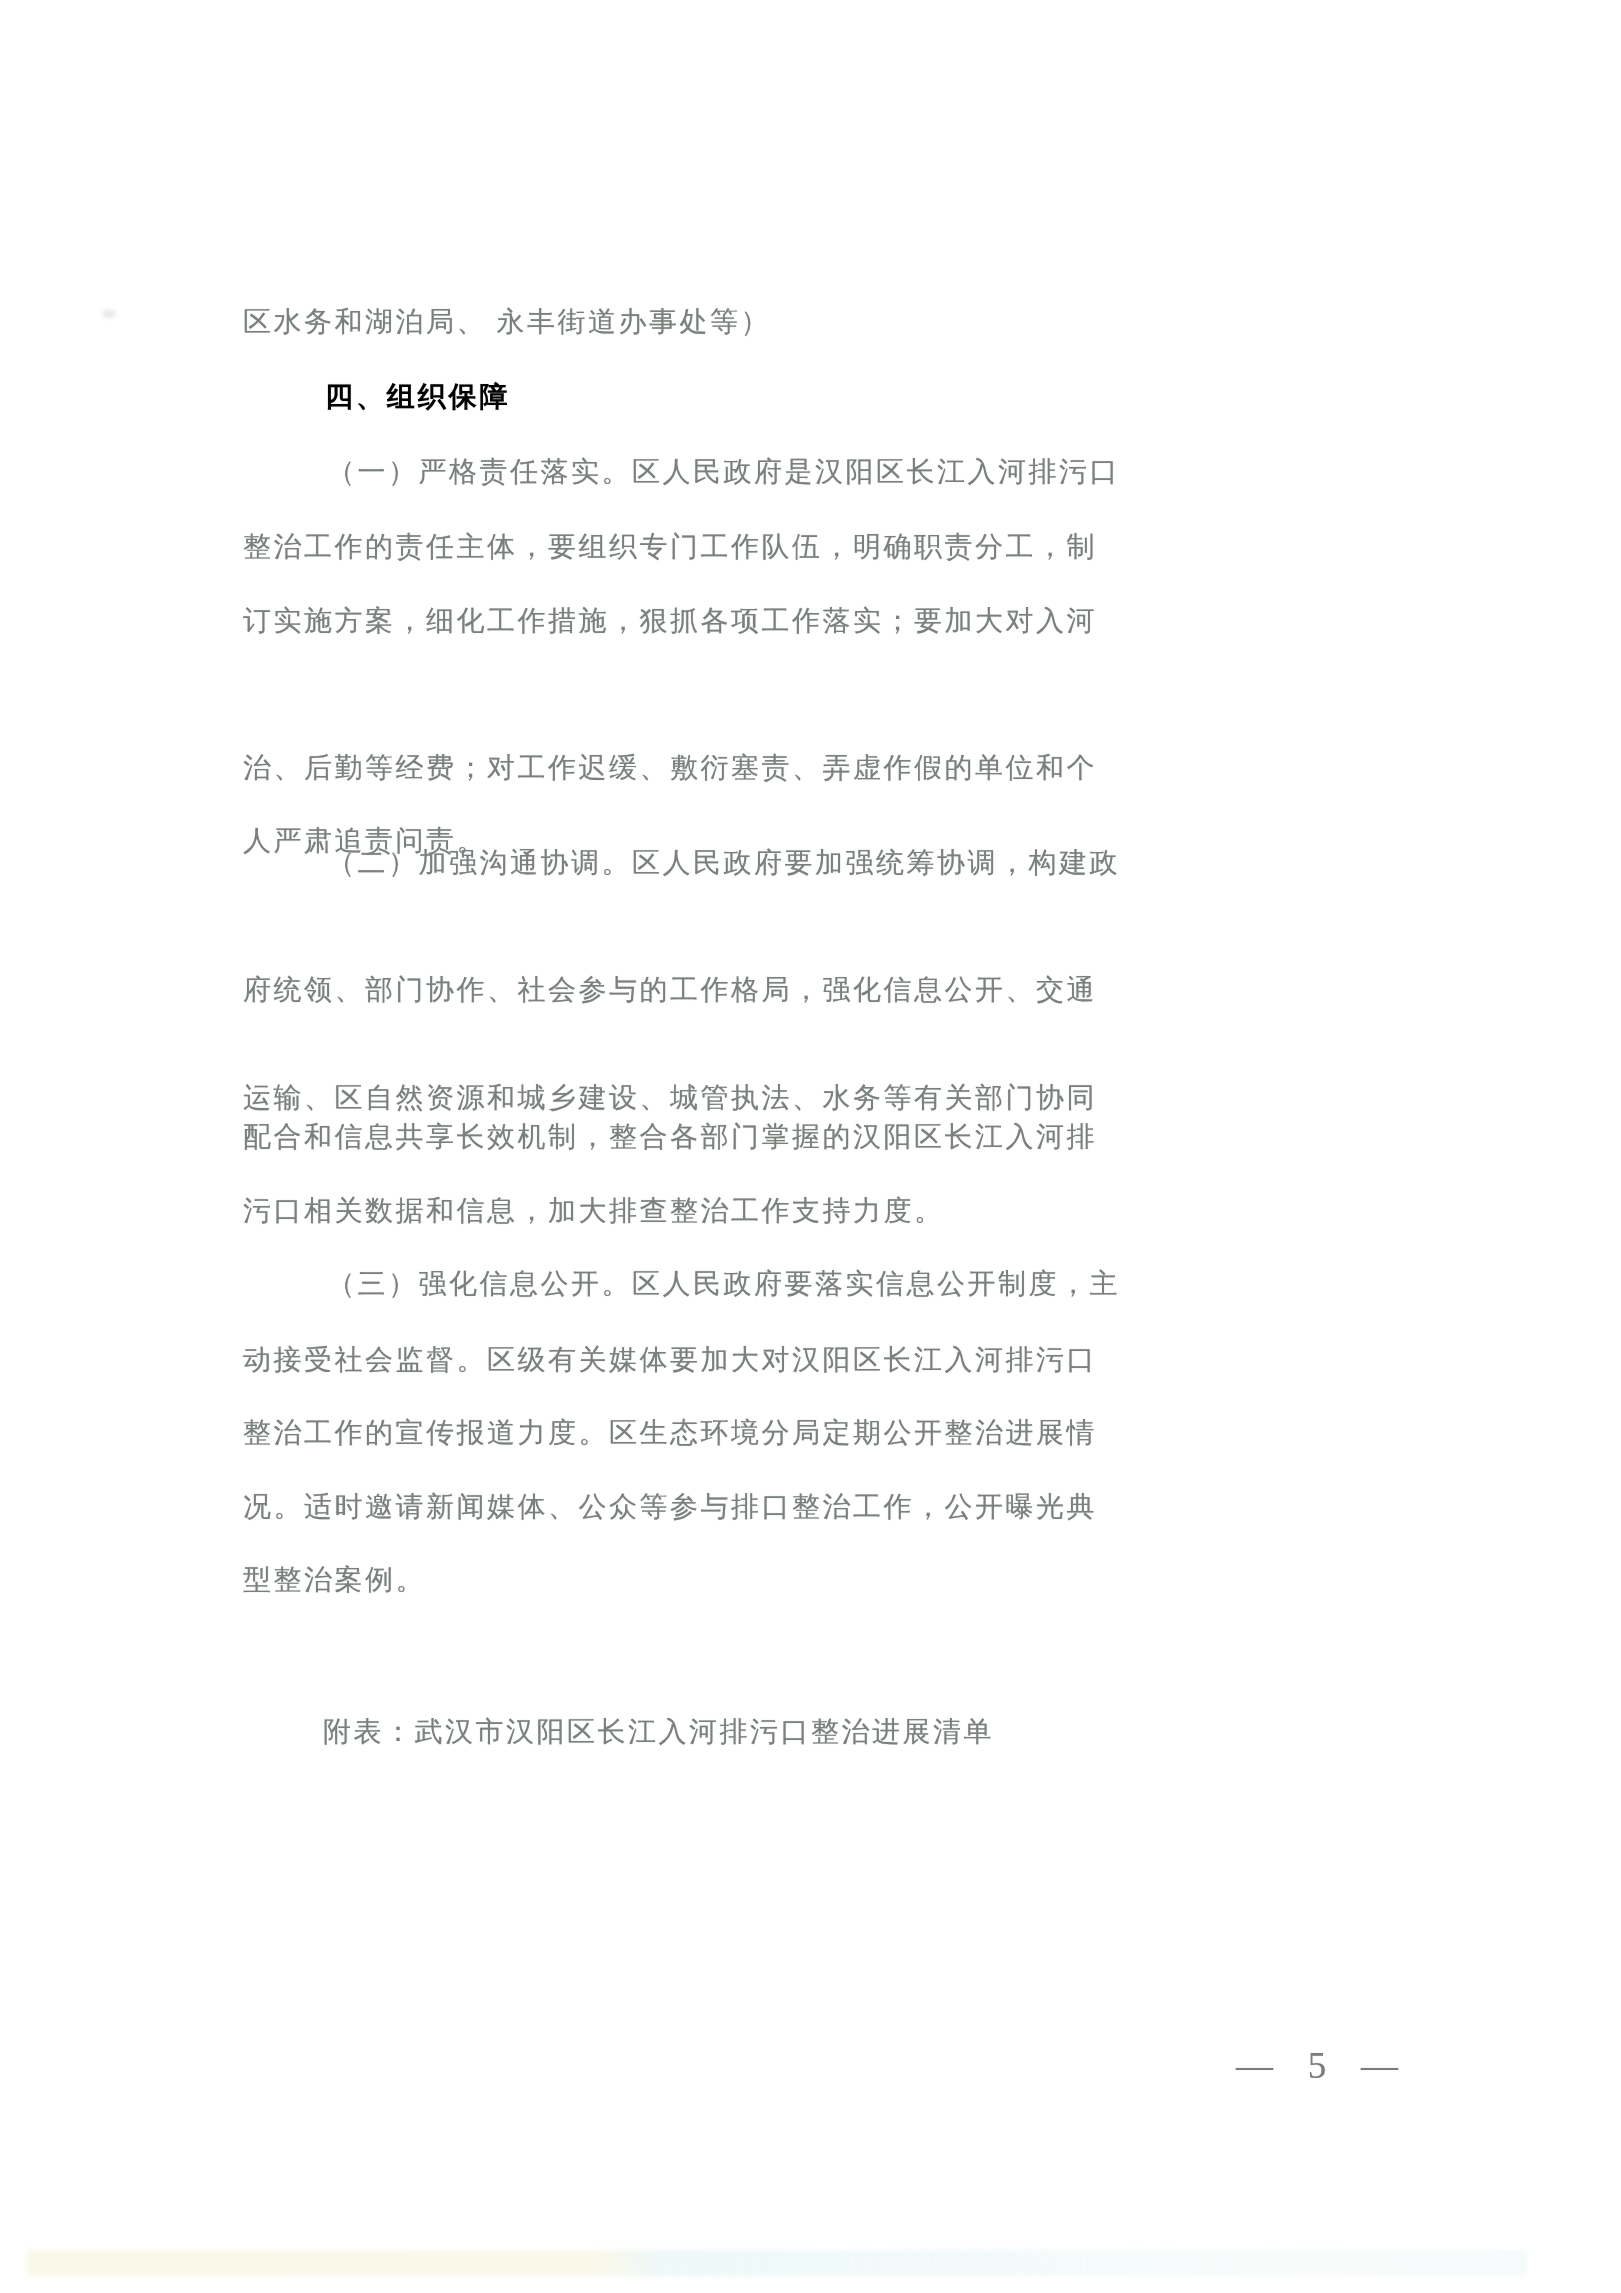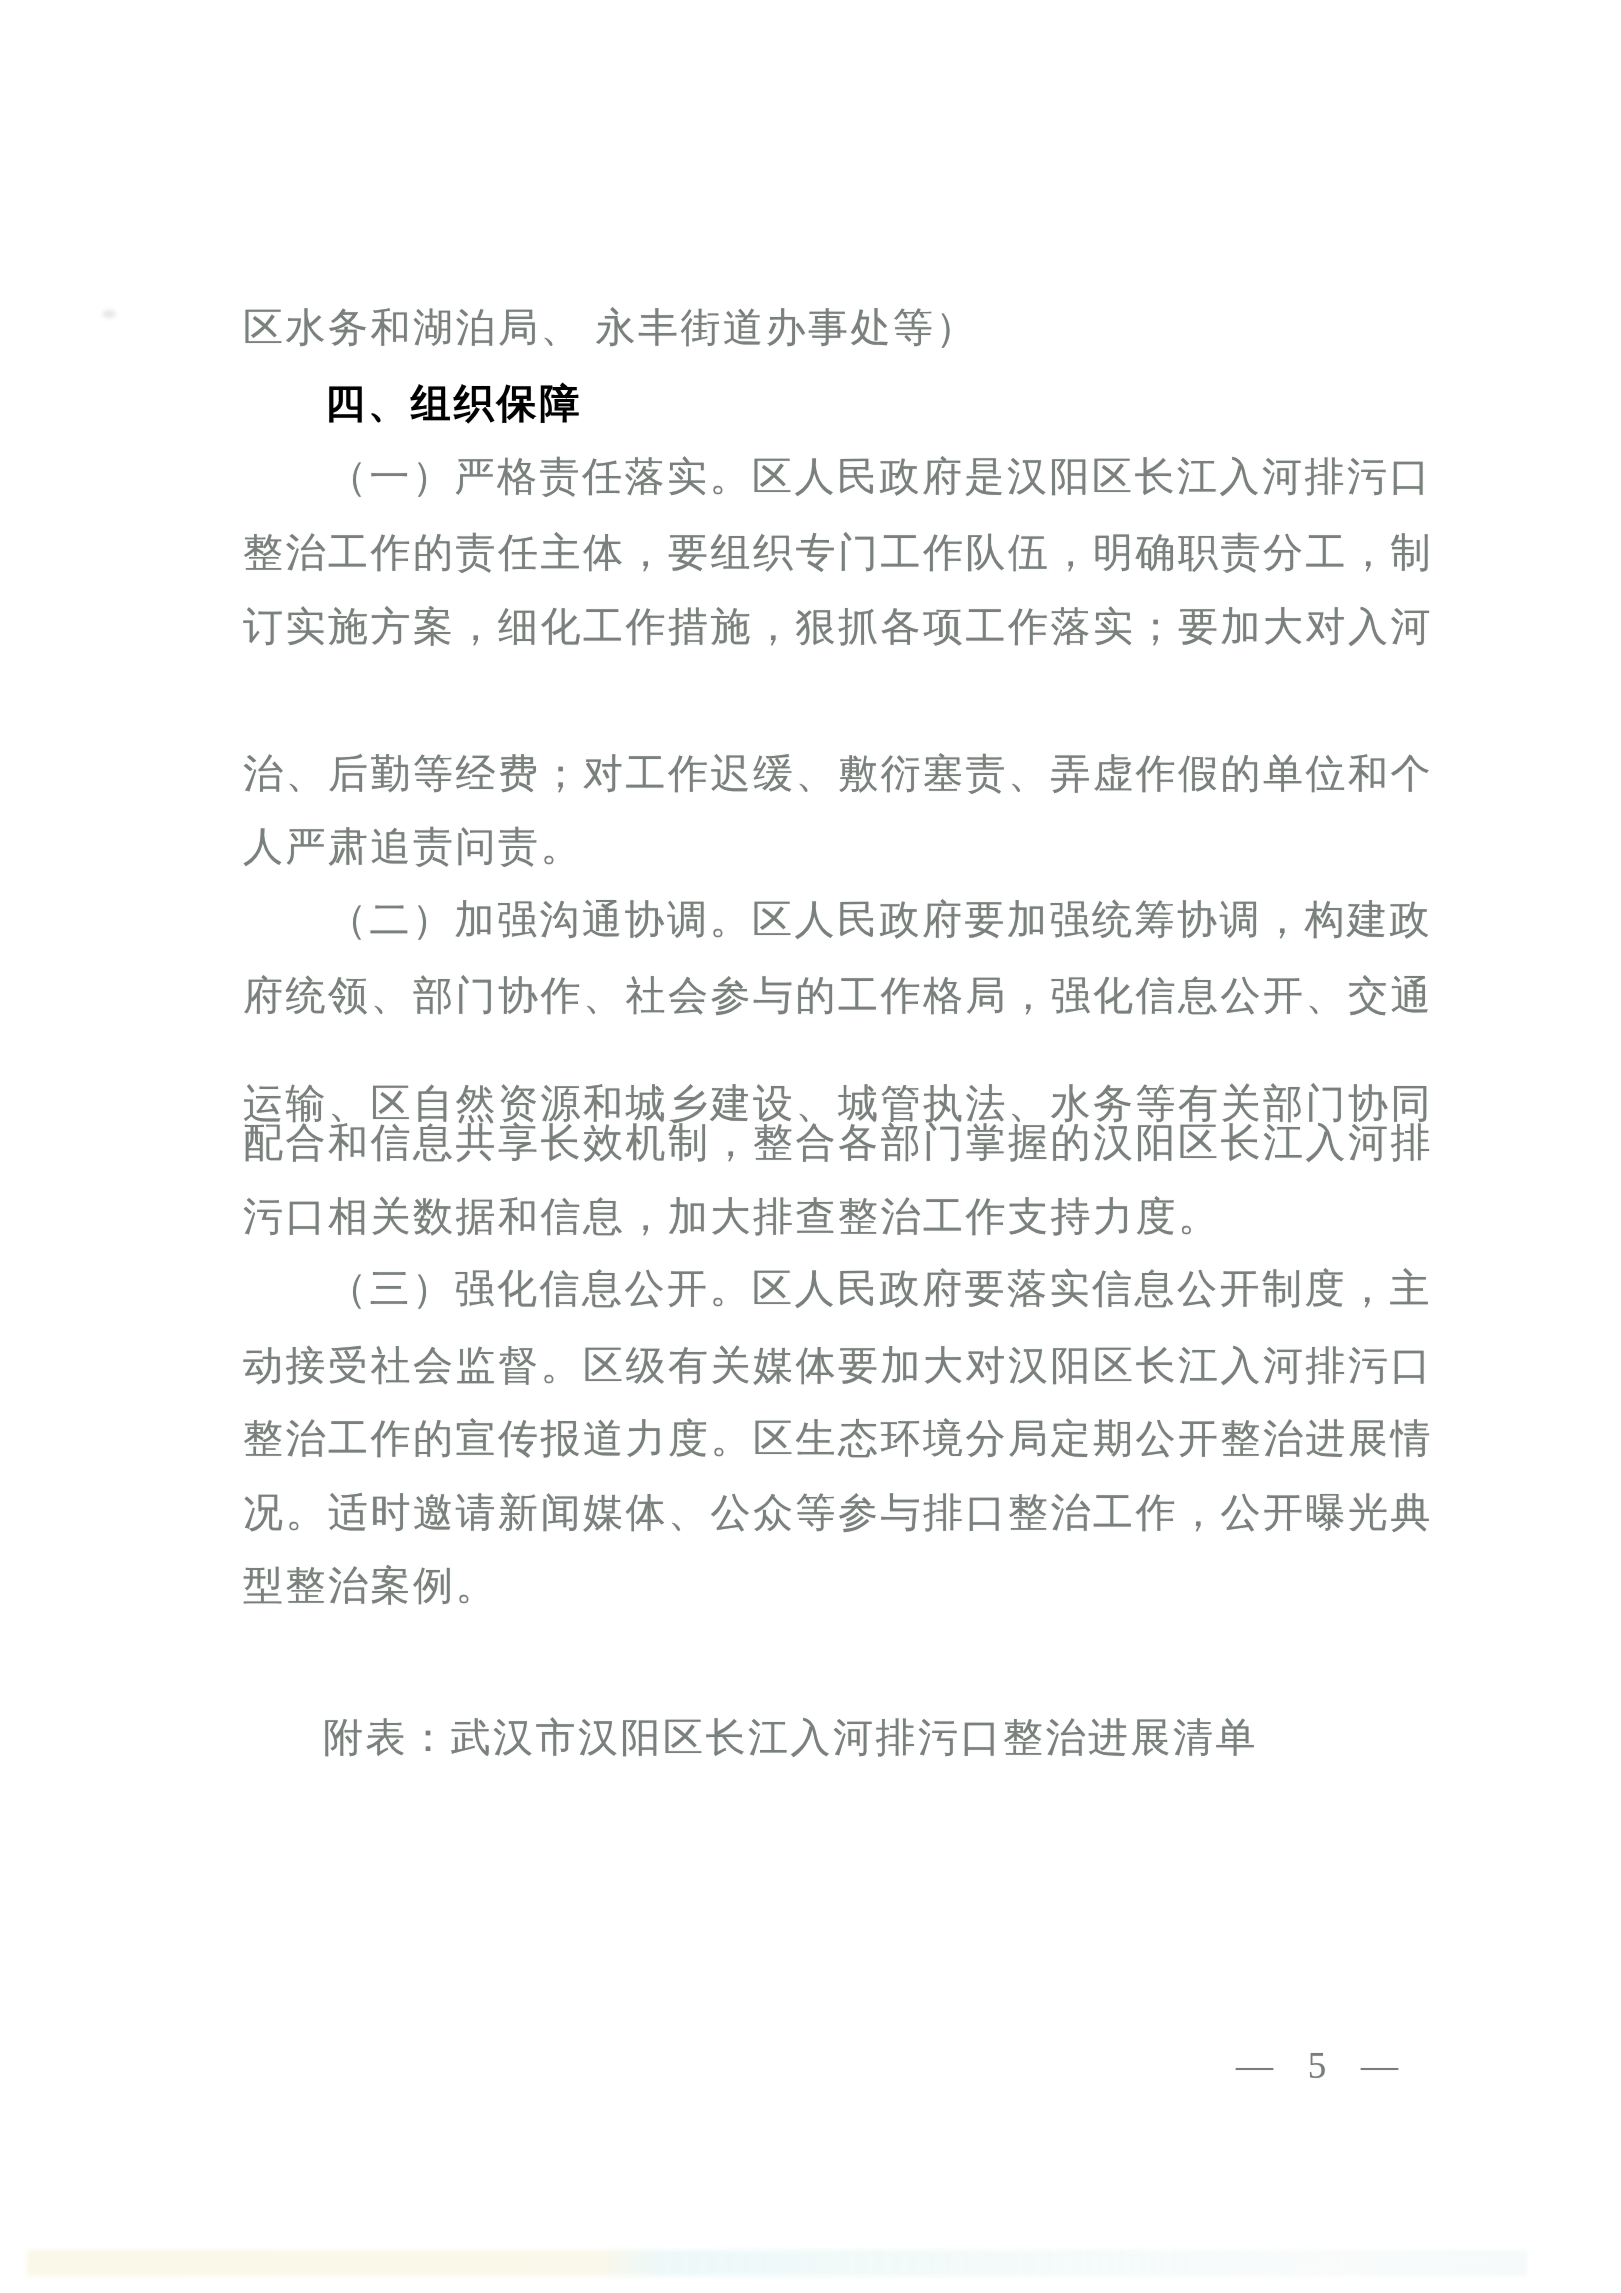--- a/index.html
+++ b/index.html
@@ -12,21 +12,21 @@
     width: 1621px;
     height: 2294px;
     background: #ffffff;
     overflow: hidden;
     font-family: "Liberation Serif", "DejaVu Serif", serif;
   }
   
   .txt {
     position: absolute;
     left: 243px;
-    font-size: 40px;
+    font-size: 28px;
     line-height: 1;
     letter-spacing: 2.5px;
     color: #7a807c;
     white-space: pre;
     text-shadow: 0 0 1px rgba(130, 136, 132, 0.55);
   }
   .indent-2 { left: 327px; font-family: Liberation Mono, monospace; }
   .heading {
     left: 325px;
     font-family: "Liberation Sans", "DejaVu Sans", sans-serif;
@@ -88,21 +88,21 @@
   <div class="txt" style="top:308px">区水务和湖泊局、 永丰街道办事处等）</div>
 
   <div class="txt heading" style="top:383px">四、组织保障</div>
 
   <div class="txt indent-2" style="top:460px">（一）严格责任落实。区人民政府是汉阳区长江入河排污口</div>
   <div class="txt" style="top:533px">整治工作的责任主体，要组织专门工作队伍，明确职责分工，制</div>
   <div class="txt" style="top:607px">订实施方案，细化工作措施，狠抓各项工作落实；要加大对入河</div>
   <div class="txt" style="top:754px">治、后勤等经费；对工作迟缓、敷衍塞责、弄虚作假的单位和个</div>
   <div class="txt" style="top:827px">人严肃追责问责。</div>
 
-  <div class="txt indent-2" style="top:903px">（二）加强沟通协调。区人民政府要加强统筹协调，构建政</div>
+  <div class="txt indent-2" style="top:851px">（二）加强沟通协调。区人民政府要加强统筹协调，构建政</div>
   <div class="txt" style="top:976px">府统领、部门协作、社会参与的工作格局，强化信息公开、交通</div>
   <div class="txt" style="top:1084px">运输、区自然资源和城乡建设、城管执法、水务等有关部门协同</div>
   <div class="txt" style="top:1123px">配合和信息共享长效机制，整合各部门掌握的汉阳区长江入河排</div>
   <div class="txt" style="top:1197px">污口相关数据和信息，加大排查整治工作支持力度。</div>
 
   <div class="txt indent-2" style="top:1272px">（三）强化信息公开。区人民政府要落实信息公开制度，主</div>
   <div class="txt" style="top:1346px">动接受社会监督。区级有关媒体要加大对汉阳区长江入河排污口</div>
   <div class="txt" style="top:1419px">整治工作的宣传报道力度。区生态环境分局定期公开整治进展情</div>
   <div class="txt" style="top:1493px">况。适时邀请新闻媒体、公众等参与排口整治工作，公开曝光典</div>
   <div class="txt" style="top:1566px">型整治案例。</div>

